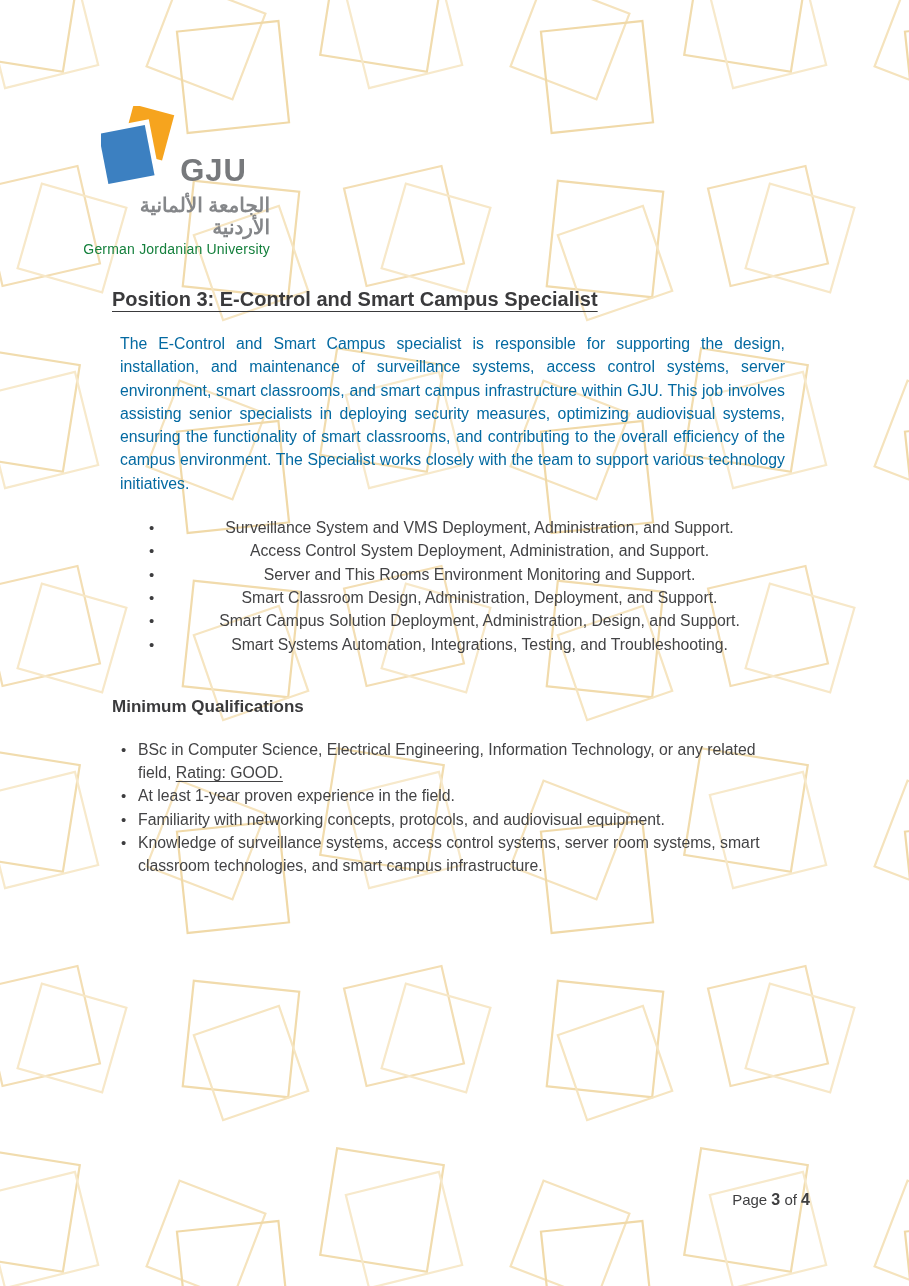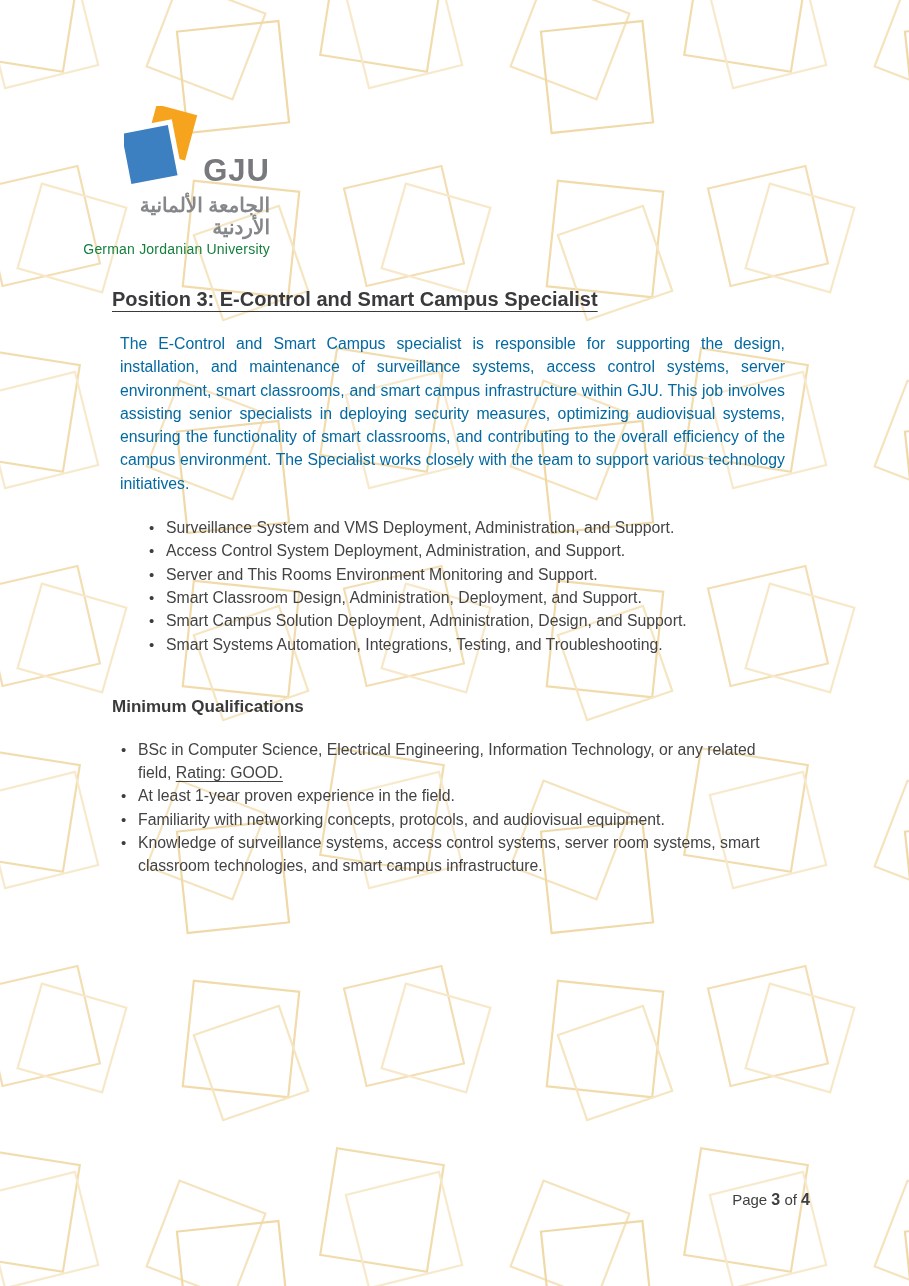--- a/index.html
+++ b/index.html
@@ -10,21 +10,21 @@
     margin:0 auto;
     background:#ffffff;
     overflow:hidden;
     font-family:"Liberation Sans", sans-serif;
     color:#3d3d3f;
   }
   .bg-pattern{position:absolute;inset:0;pointer-events:none;}
 
   
   .logo{position:absolute;top:102px;left:78px;width:192px;}
-  .logo-row{display:flex;justify-content:flex-end;align-items:flex-end;gap:5px;height:84px;}
+  .logo-row{display:flex;justify-content:center;align-items:flex-end;gap:5px;height:84px;}
   .logo-acronym{
     font-size:31px;font-weight:600;color:#77797c;
     line-height:1;letter-spacing:1px;margin-bottom:0px;
   }
   .logo-arabic{
     direction:rtl;text-align:right;
     font-size:20px;font-weight:700;color:#85878a;
     margin-top:8px;line-height:1.1;
   }
   .logo-english{
@@ -45,21 +45,21 @@
   .intro{
     font-size:15.8px;line-height:23.3px;
     text-align:justify;
     margin:8px;color:#0369a1;
   }
   .section-heading{
     font-size:17px;font-weight:700;color:#3a3a3c;
     margin:41px 0 0 0;
   }
   ul.bullets{margin:21px 0 0 0;list-style:none;padding:0;}
-  ul.resp{padding-left:54px;}
+  ul.resp{padding-left:54px;text-align:center;}
   ul.qual{padding-left:26px;}
   ul.bullets li{
     font-size:15.8px;line-height:23.3px;
     position:relative;color:#434345;
   }
   ul.bullets li::before{
     content:"\2022";
     position:absolute;left:-17px;top:0;
     font-size:15px;color:#3d3d3f;
   }

